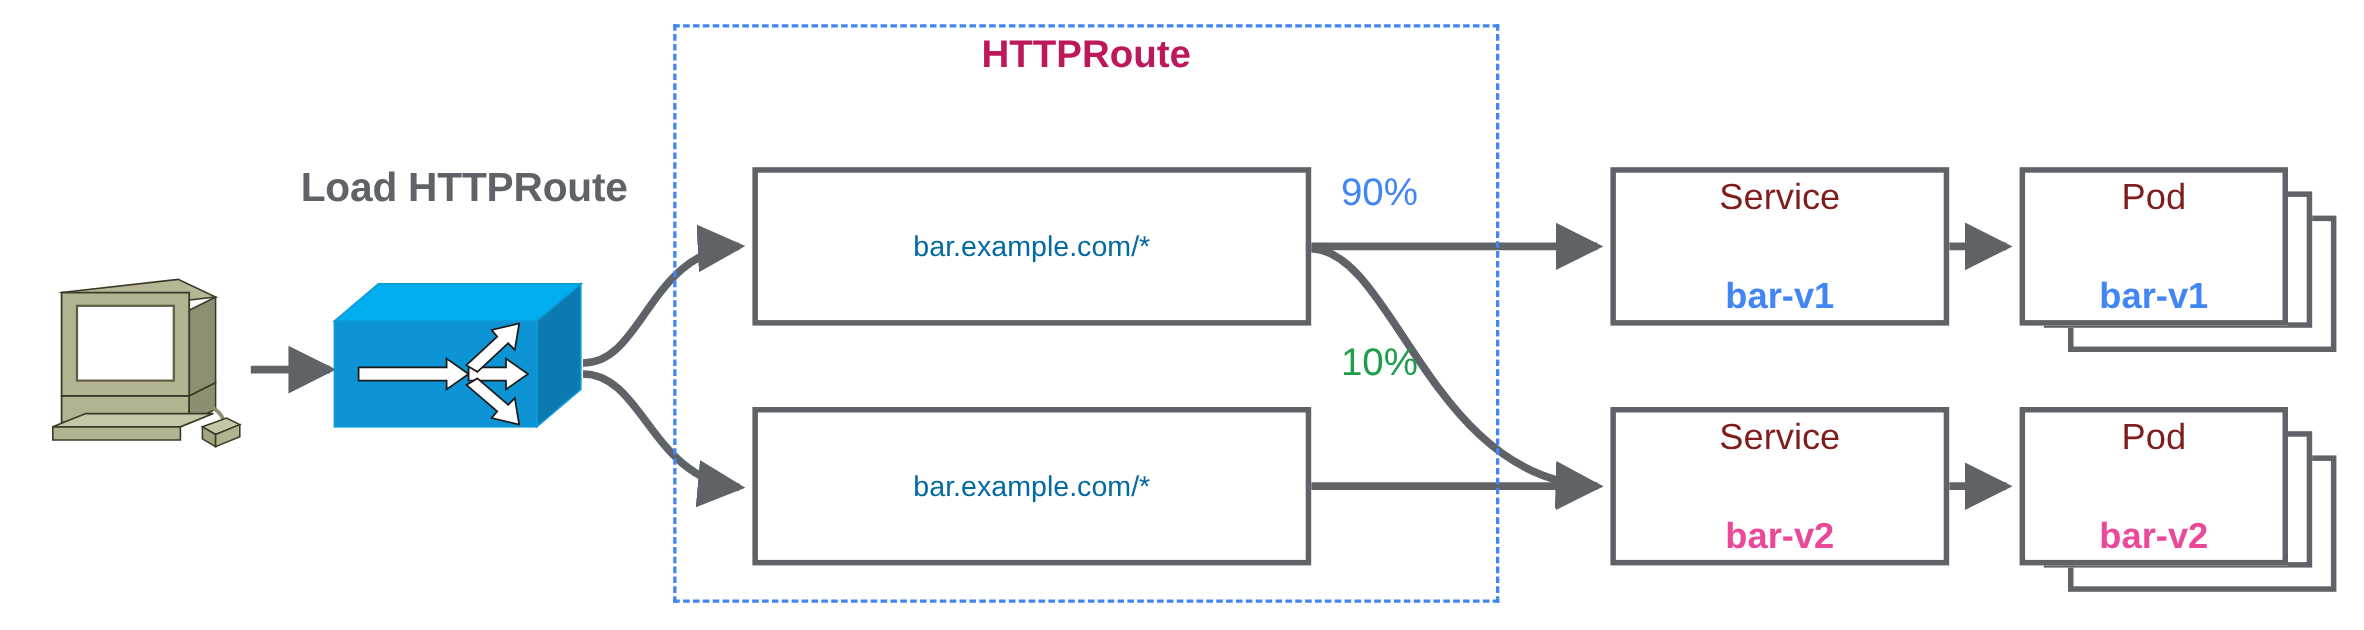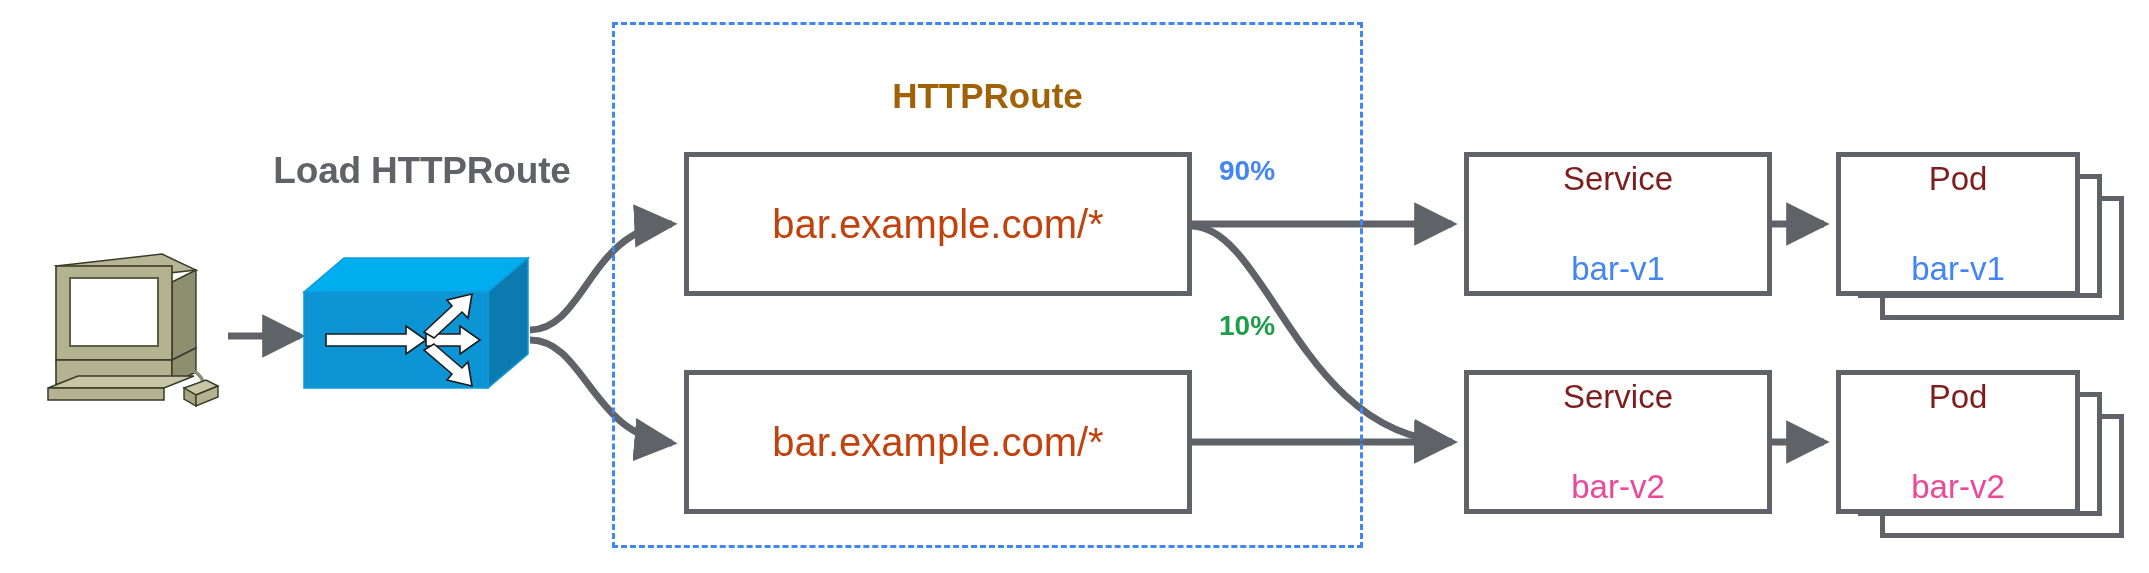--- a/index.html
+++ b/index.html
@@ -31,56 +31,55 @@
   .lb-title {
     font-size: 37px;
     font-weight: bold;
     color: #5f6368;
     letter-spacing: -0.2px;
     white-space: nowrap;
   }
   .route-title {
     font-size: 35px;
     font-weight: bold;
-    color: #a16207;
+    color: #be185d;
     text-align: center;
     line-height: 47px;
     white-space: nowrap;
-    margin-top: 46px;
   }
   .pct-label {
-    font-size: 28px;
-    font-weight: bold;
+    font-size: 35px;
+    font-weight: normal;
     white-space: nowrap;
   }
   .pct-blue { color: #4285f4; }
   .pct-green { color: #1e9e4a; margin-top: 20px; }
 
   .box {
     box-sizing: border-box;
     border: 5px solid #5f6368;
     background: #ffffff;
     display: flex;
     flex-direction: column;
     align-items: center;
     justify-content: center;
     text-align: center;
   }
   .box-line {
-    font-size: 40px;
-    color: #c2410c;
+    font-size: 26px;
+    color: #0369a1;
     line-height: 42px;
     white-space: nowrap;
   }
   .box-line.kind {
     font-size: 33px;
     color: #7f1d1d;
   }
   .box-line.name {
-    font-weight: normal;
+    font-weight: bold;
     font-size: 33px;
     margin-top: 48px;
   }
   .name-blue { color: #4285f4; }
   .name-green { color: #ec4899; }
 
   
   .dashed-group {
     box-sizing: border-box;
     border: 3px dashed #4285f4;

